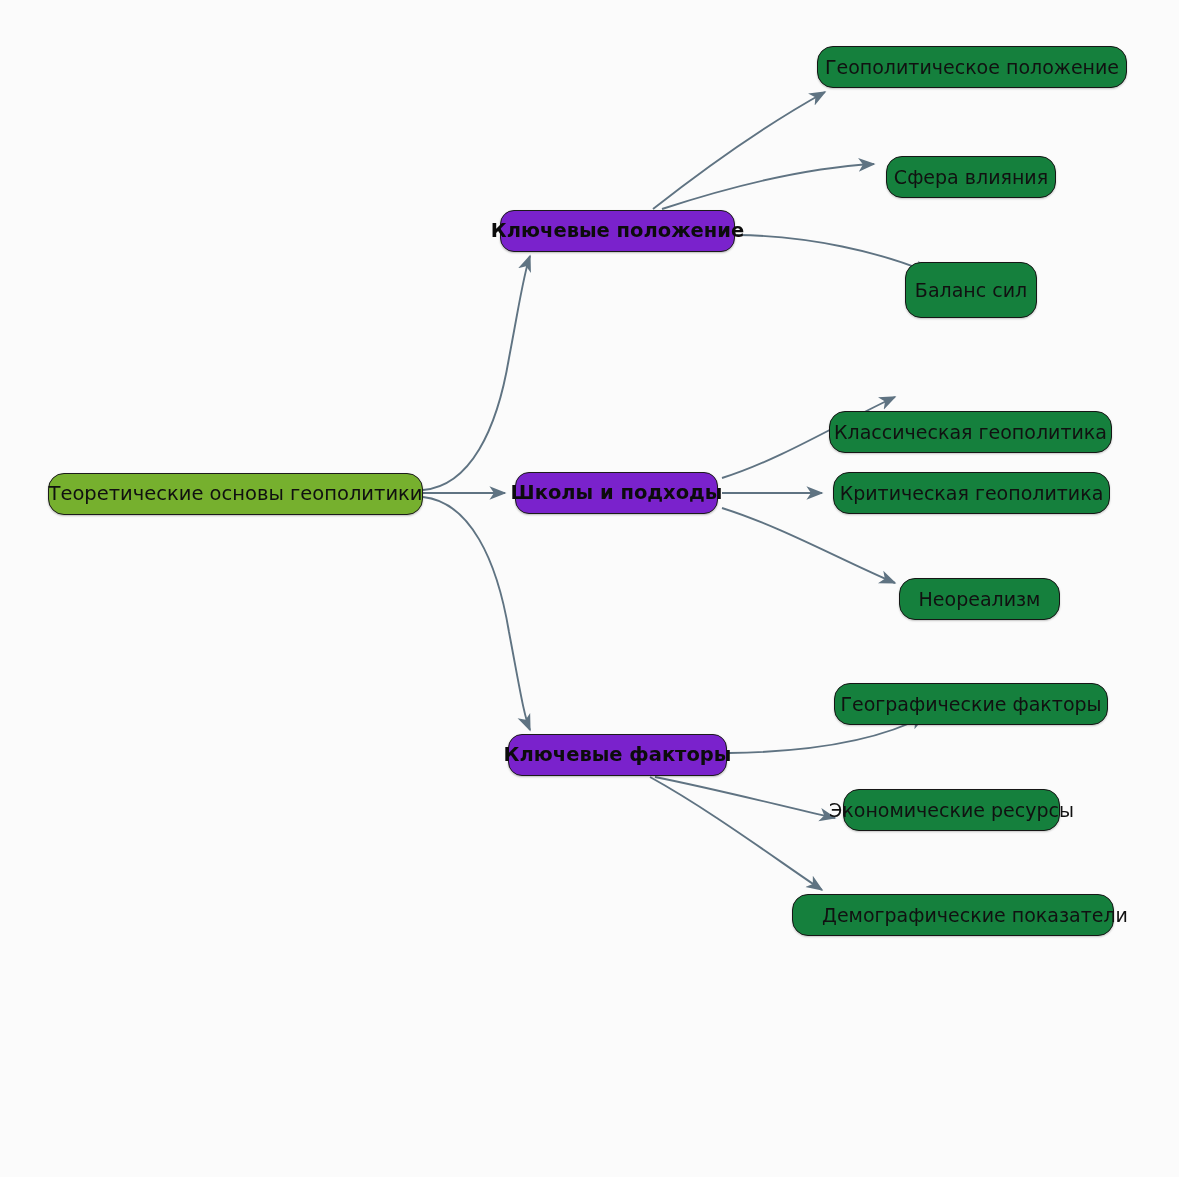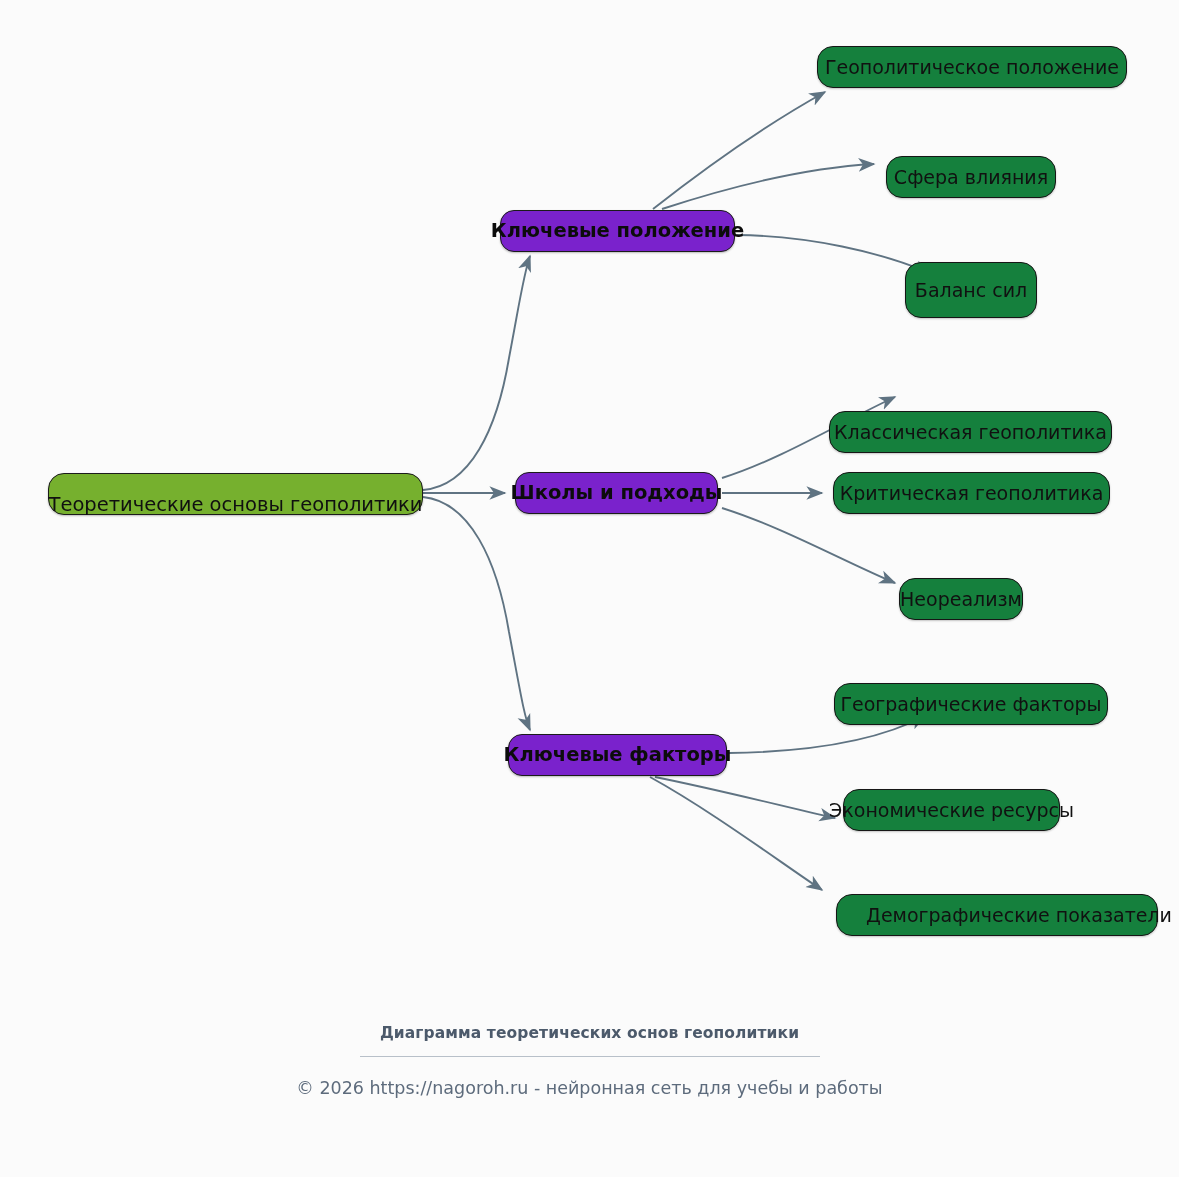--- a/index.html
+++ b/index.html
@@ -115,21 +115,21 @@
         <path d="M 722 478 C 780 460 845 420 895 397" fill="none" stroke="#5f7382" stroke-width="1.9" marker-end="url(#arrowhead)"></path>
         <path d="M 722 493 L 822 493" fill="none" stroke="#5f7382" stroke-width="1.9" marker-end="url(#arrowhead)"></path>
         <path d="M 722 508 C 780 526 845 562 895 583" fill="none" stroke="#5f7382" stroke-width="1.9" marker-end="url(#arrowhead)"></path>
         <path d="M 729 753 C 800 752 872 744 925 716" fill="none" stroke="#5f7382" stroke-width="1.9" marker-end="url(#arrowhead)"></path>
         <path d="M 655 777 C 720 790 790 808 835 818" fill="none" stroke="#5f7382" stroke-width="1.9" marker-end="url(#arrowhead)"></path>
         <path d="M 650 777 C 710 810 780 862 822 890" fill="none" stroke="#5f7382" stroke-width="1.9" marker-end="url(#arrowhead)"></path>
       </g>
   </svg>
 
   <div id="nodes">
-      <div class="node root" style="left: 48px; top: 473px; width: 375px; height: 42px; align-items: flex-end;">
+      <div class="node root" style="left: 48px; top: 473px; width: 375px; height: 42px;">
         <span class="node-label">Теоретические основы геополитики</span>
       </div>
       <div class="node branch" style="left: 500px; top: 210px; width: 235px; height: 42px;">
         <span class="node-label">Ключевые положение</span>
       </div>
       <div class="node leaf" style="left: 817px; top: 46px; width: 310px; height: 42px;">
         <span class="node-label">Геополитическое положение</span>
       </div>
       <div class="node leaf" style="left: 886px; top: 156px; width: 170px; height: 42px; text-align: center;">
         <span class="node-label">Сфера влияния</span>
@@ -139,36 +139,31 @@
       </div>
       <div class="node branch" style="left: 515px; top: 472px; width: 203px; height: 42px;">
         <span class="node-label">Школы и подходы</span>
       </div>
       <div class="node leaf" style="left: 829px; top: 367px; width: 283px; height: 42px; margin-top: 44px;">
         <span class="node-label">Классическая геополитика</span>
       </div>
       <div class="node leaf" style="left: 833px; top: 472px; width: 277px; height: 42px;">
         <span class="node-label">Критическая геополитика</span>
       </div>
-      <div class="node leaf" style="left: 899px; top: 578px; width: 124px; height: 42px;">
+      <div class="node leaf" style="left: 899px; top: 578px; width: 161px; height: 42px;">
         <span class="node-label">Неореализм</span>
       </div>
       <div class="node branch" style="left: 508px; top: 734px; width: 219px; height: 42px;">
         <span class="node-label">Ключевые факторы</span>
       </div>
       <div class="node leaf" style="left: 834px; top: 683px; width: 274px; height: 42px;">
         <span class="node-label">Географические факторы</span>
       </div>
       <div class="node leaf" style="left: 843px; top: 789px; width: 217px; height: 42px;">
         <span class="node-label">Экономические ресурсы</span>
       </div>
-      <div class="node leaf" style="left: 836px; top: 894px; width: 322px; height: 42px; padding-left: 44px;">
+      <div class="node leaf" style="left: 792px; top: 894px; width: 322px; height: 42px; padding-left: 44px;">
         <span class="node-label">Демографические показатели</span>
       </div>
     </div>
 
-  <div id="footer" style="top: 1024px;">
-    <div id="footer-title">Диаграмма теоретических основ геополитики</div>
-    <div id="footer-rule"></div>
-    <div id="footer-credit">© 2026 https://nagoroh.ru - нейронная сеть для учебы и работы</div>
-  </div>
 
 </div>
 
 </body></html>

